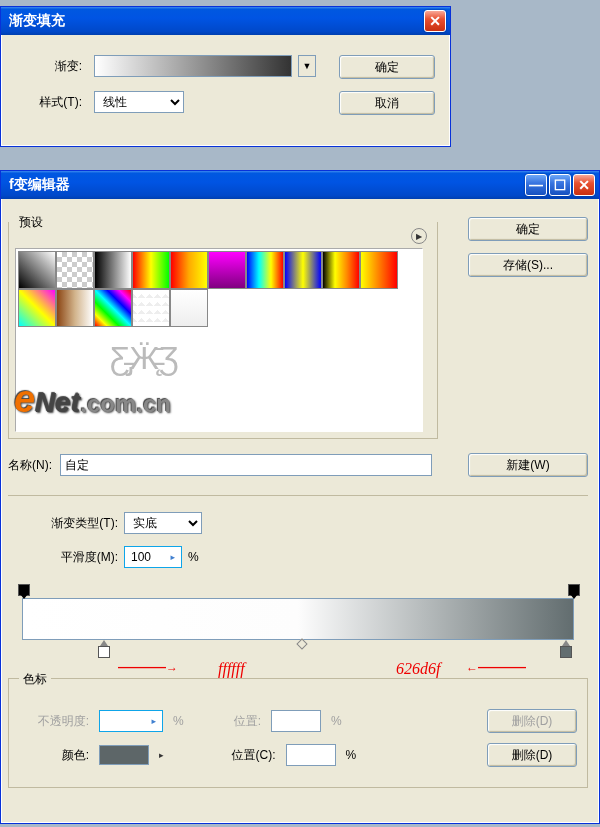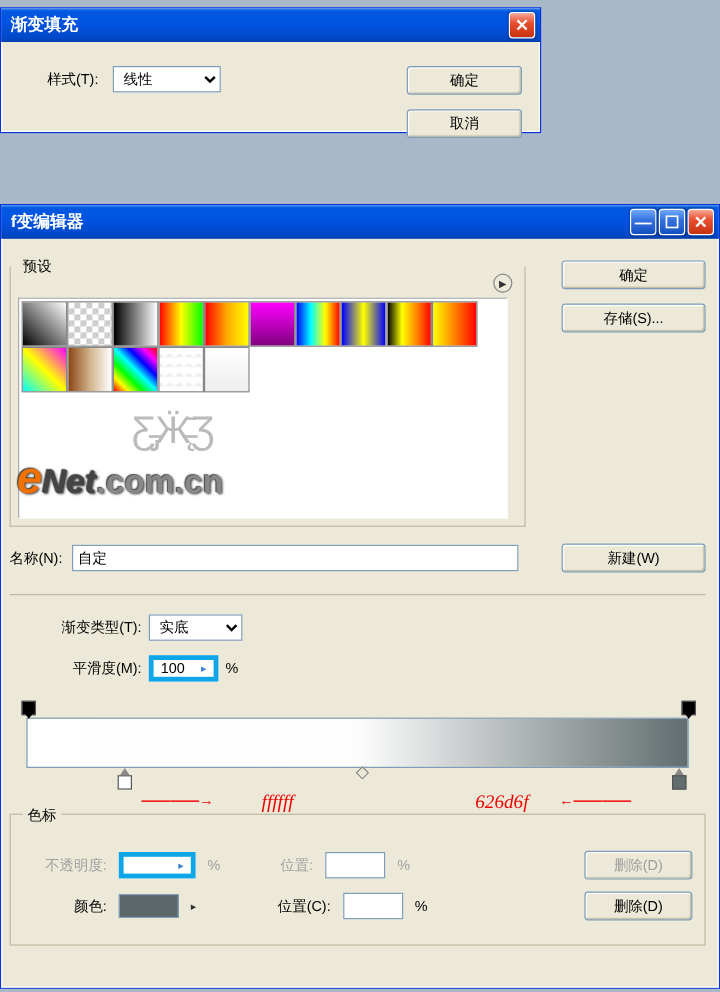--- a/index.html
+++ b/index.html
@@ -165,21 +165,21 @@
   .type-group {
     border: 1px solid #c0baa0;
     border-right:none; border-left:none; border-bottom:none;
     margin-top: 18px;
     padding: 16px 10px 10px 10px;
     position: relative;
   }
   .trow { display:flex; align-items:center; gap:6px; margin-bottom:12px;}
   .trow label { width:100px; text-align:right;}
   .spin {
-    width:58px;height:22px;border:4px solid #0ea5e9;background:#fff;
+    width:58px;height:22px;border:1px solid #0ea5e9;background:#fff;
     display:flex;align-items:center;padding:0 6px;justify-content:space-between;
   }
   .spin .arr { color:#4080d0; font-size:9px;}
 
   
   .gradbar-wrap { position:relative; margin-top:10px; padding: 18px 4px 28px 4px;}
   .gradbar {
     height: 42px;
     border:1px solid #7f9db9;
     background: linear-gradient(to right, #ffffff 0%, #fdfdfd 50%, #626d6f 100%);
@@ -230,34 +230,39 @@
 
   
   .watermark {
     position:absolute; left:14px; top:378px;
     font-size:28px; font-weight:bold; font-style:italic;
     color:#fff; text-shadow:1px 1px 2px #444, -1px -1px 1px #444;
     pointer-events:none;
   }
   .watermark .e { color:#f07000; font-size:38px;}
   .watermark .n { color:#444;}
-  .watermark .cn { color:#888; font-size:28px; font-style:normal;}
+  .watermark .cn { color:#888; font-size:24px; font-style:normal;}
   .butterfly { position:absolute; left:110px; top:340px; font-size:32px; color:#bbb; pointer-events:none;}
 </style>
 </head>
 <body>
 
 <div class="win1">
   <div class="titlebar">
     <span>渐变填充</span>
     <div class="winctl">
       <div class="close-btn">✕</div>
     </div>
   </div>
   <div class="win1-body">
+    <div class="w1-row">
+      <label>渐变:</label>
+      <div class="grad-preview"></div>
+      <div class="dd-arrow">▼</div>
+    </div>
     <div class="w1-row">
       <label>样式(T):</label>
       <select style="width:90px;">
         <option>线性</option>
       </select>
     </div>
     <div class="w1-right">
       <div class="std-btn">确定</div>
       <div class="std-btn">取消</div>
     </div>

